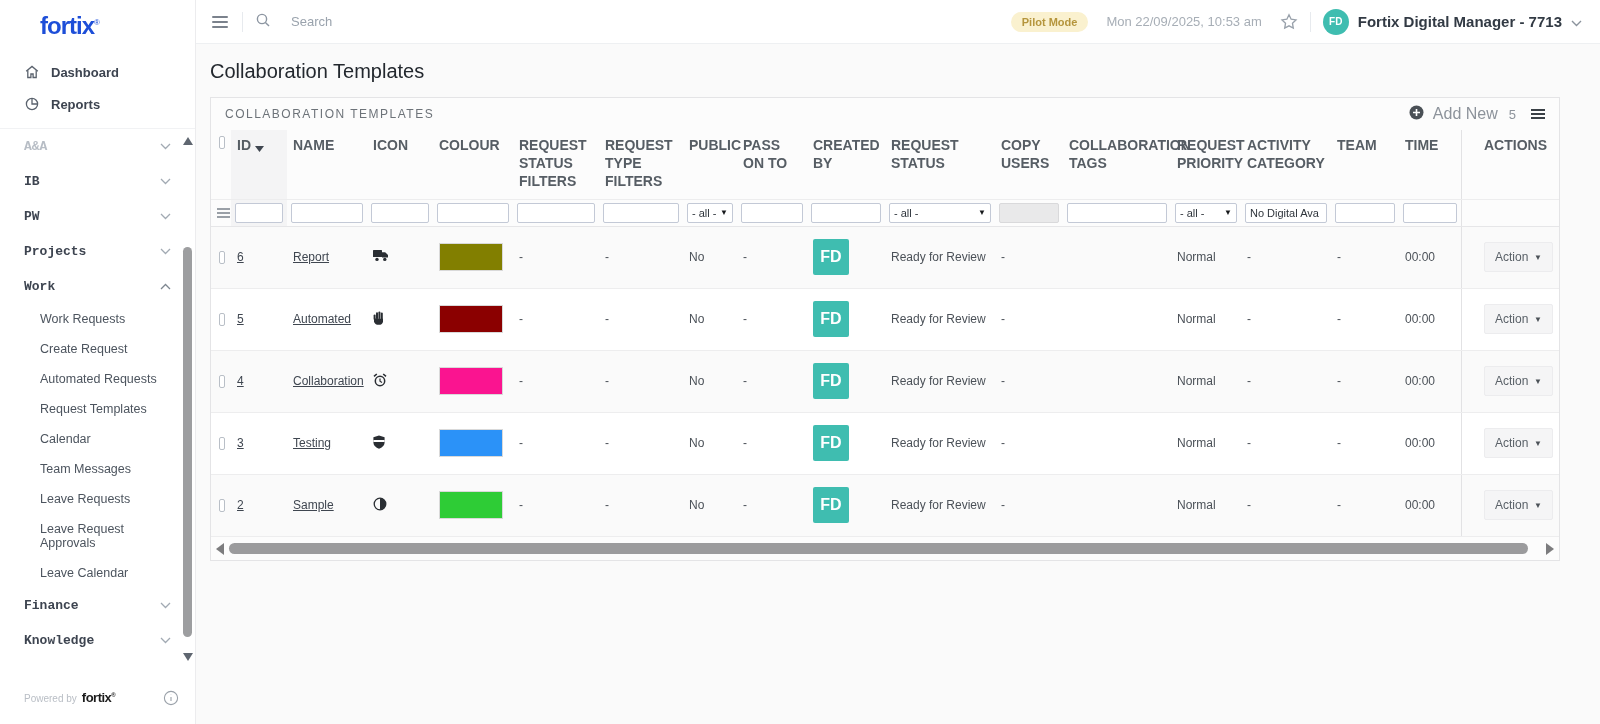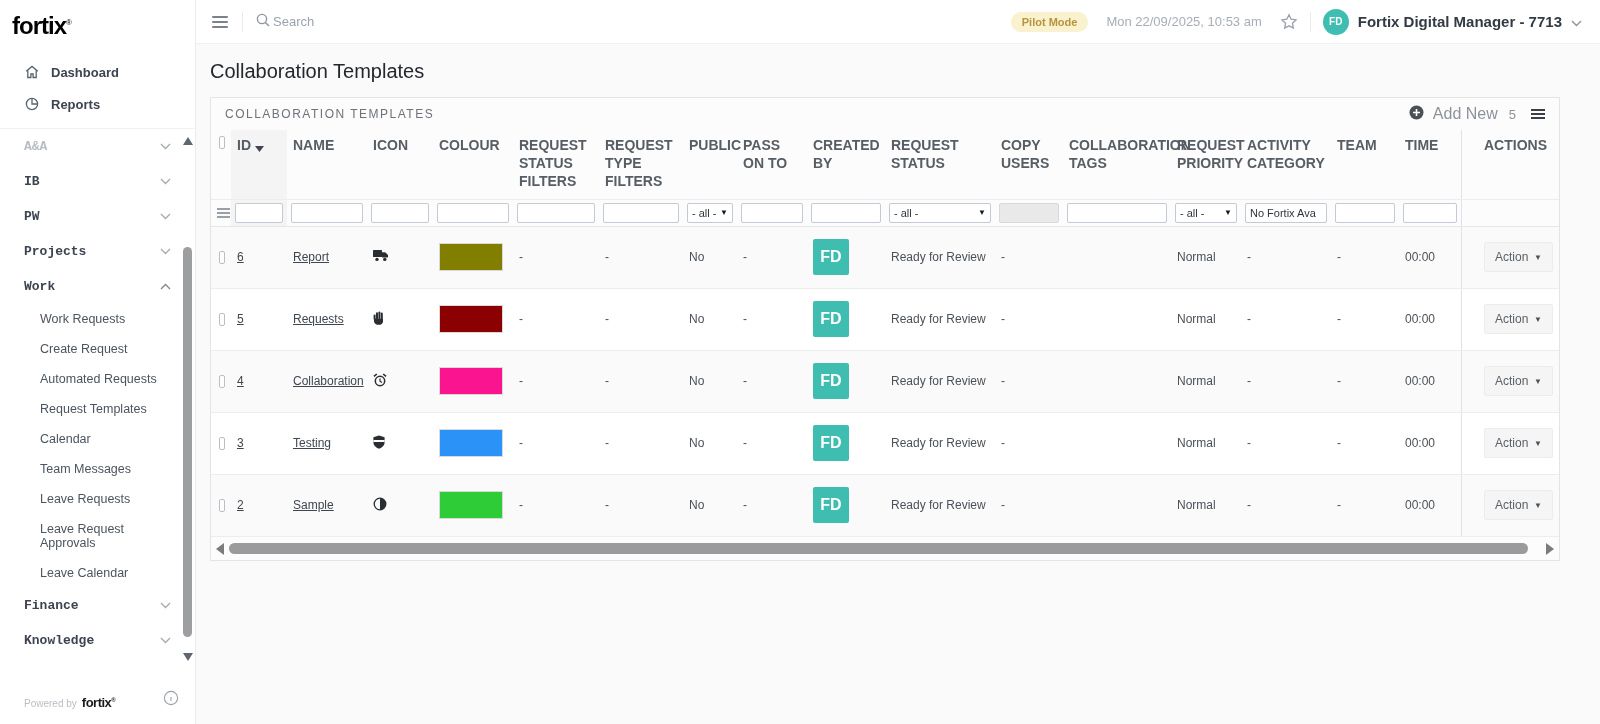--- a/index.html
+++ b/index.html
@@ -2,45 +2,45 @@
 <html><head>
 <meta charset="utf-8">
 <style>
   * { box-sizing: border-box; margin: 0; padding: 0; }
   html,body { width:1600px; height:724px; overflow:hidden; }
   body { font-family:"Liberation Sans", sans-serif; background:#fafafa; color:#333a41; }
   .app { display:flex; width:1600px; height:724px; }
 
   
   .sidebar { width:196px; min-width:196px; height:724px; background:#fff; border-right:1px solid #ececee; position:relative; }
-  .logo { padding:12px 0 0 12px; font-size:24px; font-weight:800; letter-spacing:-1px; color:#000000; }
+  .logo { padding:12px 0 0 40px; font-size:24px; font-weight:800; letter-spacing:-1px; color:#1d4ed8; }
   .logo sup { font-size:8px; font-weight:400; vertical-align:super; }
   .side-primary { margin-top:16px; }
   .nav-item { display:flex; align-items:center; gap:11px; padding:8px 24px; font-size:13px; font-weight:600; color:#3d4450; cursor:pointer; }
   .nav-item .nicon { width:16px; height:16px; display:flex; align-items:center; }
   .side-scroll { position:relative; margin-top:8px; border-top:1px solid #f1f2f4; height:540px; overflow:hidden; padding-right:14px; }
   .sec { display:flex; align-items:center; justify-content:space-between; padding:10px 10px 10px 24px; font-size:13px; font-weight:600; color:#3d4450; cursor:pointer;font-family:Liberation Mono, monospace; }
   .sec.faded { color:#b7bdc5; }
   .sub { padding:8px 10px 8px 40px; font-size:12.5px; color:#4c545e; cursor:pointer; }
   .sbar { position:absolute; top:0; right:1px; width:12px; height:540px; }
   .sbar .arr-up { position:absolute; top:8px; left:1px; width:0; height:0; border-left:5px solid transparent; border-right:5px solid transparent; border-bottom:8px solid #5f6670; }
   .sbar .arr-dn { position:absolute; bottom:8px; left:1px; width:0; height:0; border-left:5px solid transparent; border-right:5px solid transparent; border-top:8px solid #5f6670; }
   .sbar .thumb { position:absolute; top:118px; left:1px; width:9px; height:390px; background:#9d9ea0; border-radius:5px; }
-  .side-footer { position:absolute; bottom:14px; left:24px; right:16px; display:flex; align-items:flex-end; justify-content:space-between; }
+  .side-footer { position:absolute; bottom:14px; left:24px; right:16px; display:flex; align-items:flex-start; justify-content:space-between; }
   .pwd { font-size:10px; color:#b9bec5; display:flex; align-items:baseline; gap:5px; }
   .pwd b { font-size:13px; font-weight:800; color:#1c1c1c; letter-spacing:-0.5px; }
   .pwd b sup { font-size:6px; }
 
   
   .main { flex:1; display:flex; flex-direction:column; background:#fafafa; }
   .topbar { height:44px; background:#fff; border-bottom:1px solid #eef0f2; display:flex; align-items:center; padding:0 18px 0 14px; gap:12px; }
   .hamburger { display:flex; flex-direction:column; gap:3px; cursor:pointer; padding:4px 2px; }
   .hamburger span { width:16px; height:2px; background:#7b828c; border-radius:1px; }
   .tb-div { width:1px; height:20px; background:#e7eaee; }
-  .searchwrap { display:flex; align-items:center; gap:2px; flex:1; }
+  .searchwrap { display:flex; align-items:center; gap:20px; flex:1; }
   .searchwrap input { border:none; outline:none; font-size:13px; color:#333; background:transparent; width:300px; font-family:"Liberation Sans",sans-serif; }
   .searchwrap input::placeholder { color:#9aa3ad; }
   .pilot { font-size:11px; font-weight:700; padding:4px 11px; border-radius:11px; white-space:nowrap; }
   .datetime { font-size:13px; color:#a7aeb6; white-space:nowrap; margin:0 6px; }
   .starbtn { display:flex; align-items:center; cursor:pointer; }
   .avatar-c { width:26px; height:26px; border-radius:50%; color:#fff; font-size:10px; font-weight:700; display:flex; align-items:center; justify-content:center; }
   .uname { font-size:15px; font-weight:700; color:#323a44; white-space:nowrap; }
   .userbtn { display:flex; align-items:center; gap:9px; cursor:pointer; }
 
   .content { padding:10px 40px 0 14px; }
@@ -353,21 +353,21 @@
               <input class="flt" type="text" style="">
             </div>
             <div class="fcell">
               <div class="fselect">
                 <span>- all -</span>
                 <span class="car">▼</span>
               </div>
             </div>
             <div class="fcell">
               <div class="fselect">
-                <span>No Fortix Ava</span>
+                <span>No Digital Ava</span>
               </div>
             </div>
             <div class="fcell">
               <input class="flt" type="text" style="">
             </div>
             <div class="fcell">
               <input class="flt" type="text" style="">
             </div>
             <div class="fcell cell-actions"></div>
           </div>
@@ -437,21 +437,21 @@
               </div>
             </div>
             <div class="trow drow wht">
               <div class="cell first">
                 <span class="cb"></span>
               </div>
               <div class="cell">
                 <a class="rlink">5</a>
               </div>
               <div class="cell">
-                <a class="rlink">Requests</a>
+                <a class="rlink">Automated</a>
               </div>
               <div class="cell">
                 <span><svg width="13" height="14" viewBox="0 0 13 14" fill="#2a2e33">
                     <rect x="0.6" y="3.6" width="2" height="5.4" rx="1"></rect>
                     <rect x="3" y="1.2" width="2" height="7" rx="1"></rect>
                     <rect x="5.4" y="0.4" width="2" height="7.6" rx="1"></rect>
                     <rect x="7.8" y="1.6" width="2" height="6.6" rx="1"></rect>
                     <path d="M1 7.6h9v2.8c0 2-1.8 3.4-4.3 3.4S1.2 12.4 1 10.4z"></path>
                   </svg></span>
               </div>

